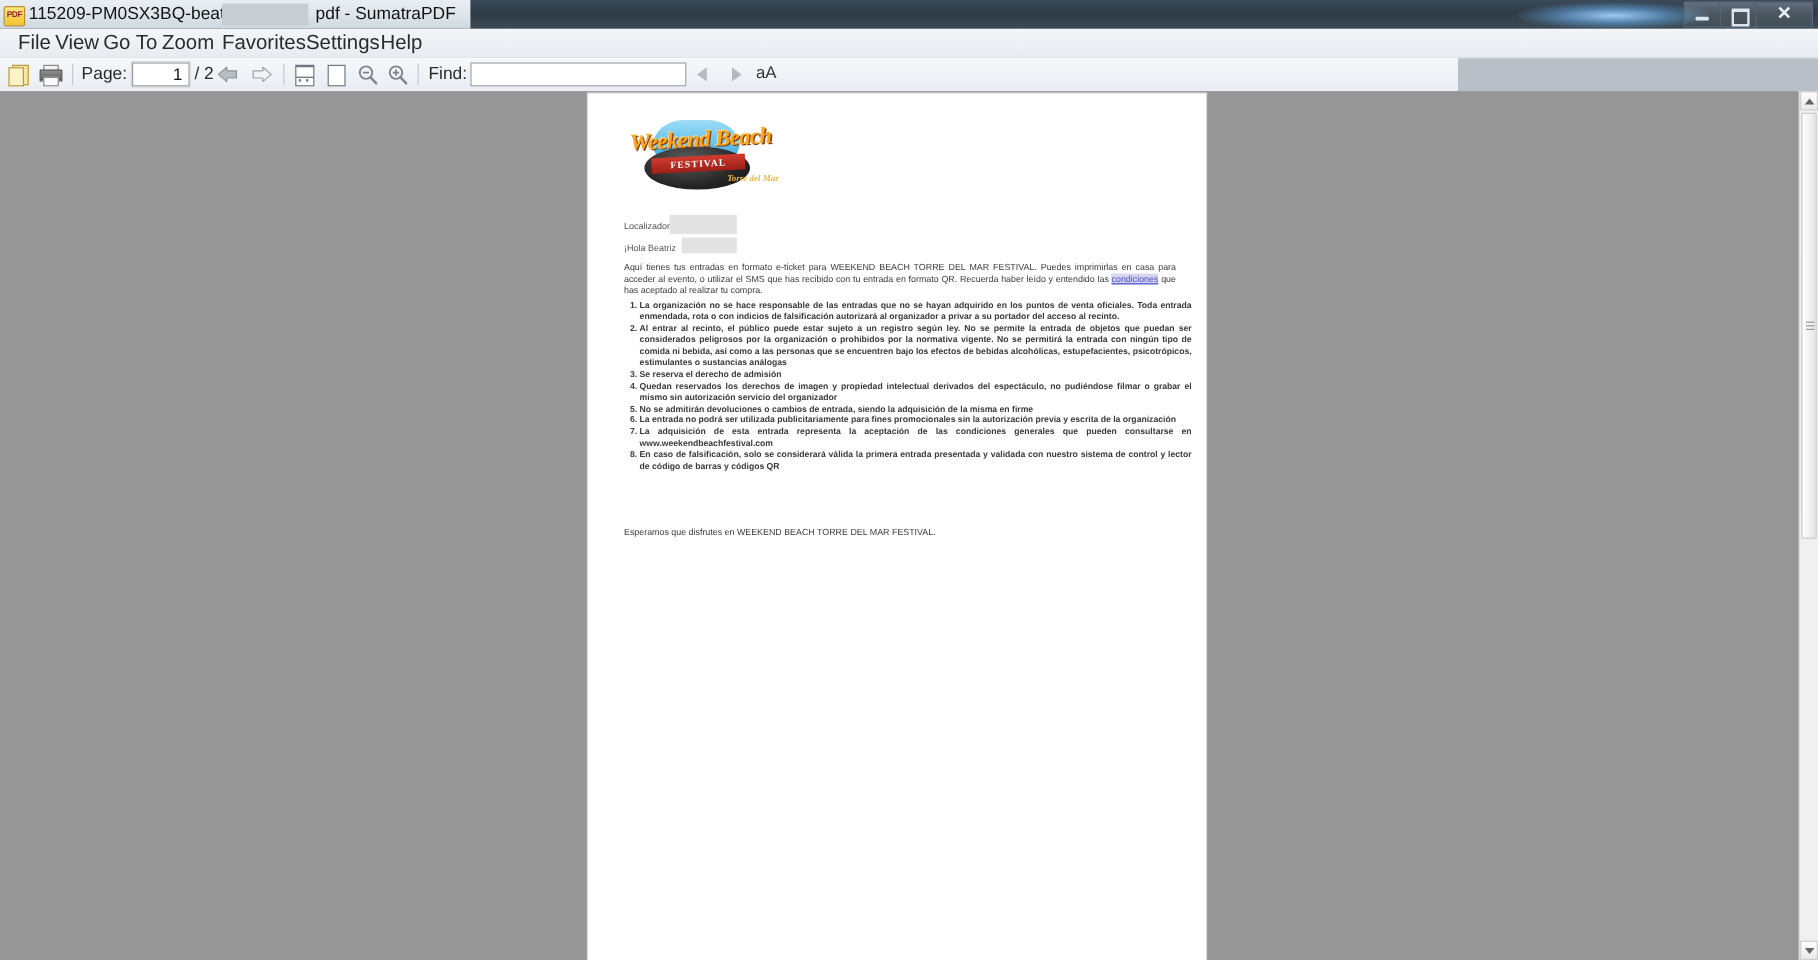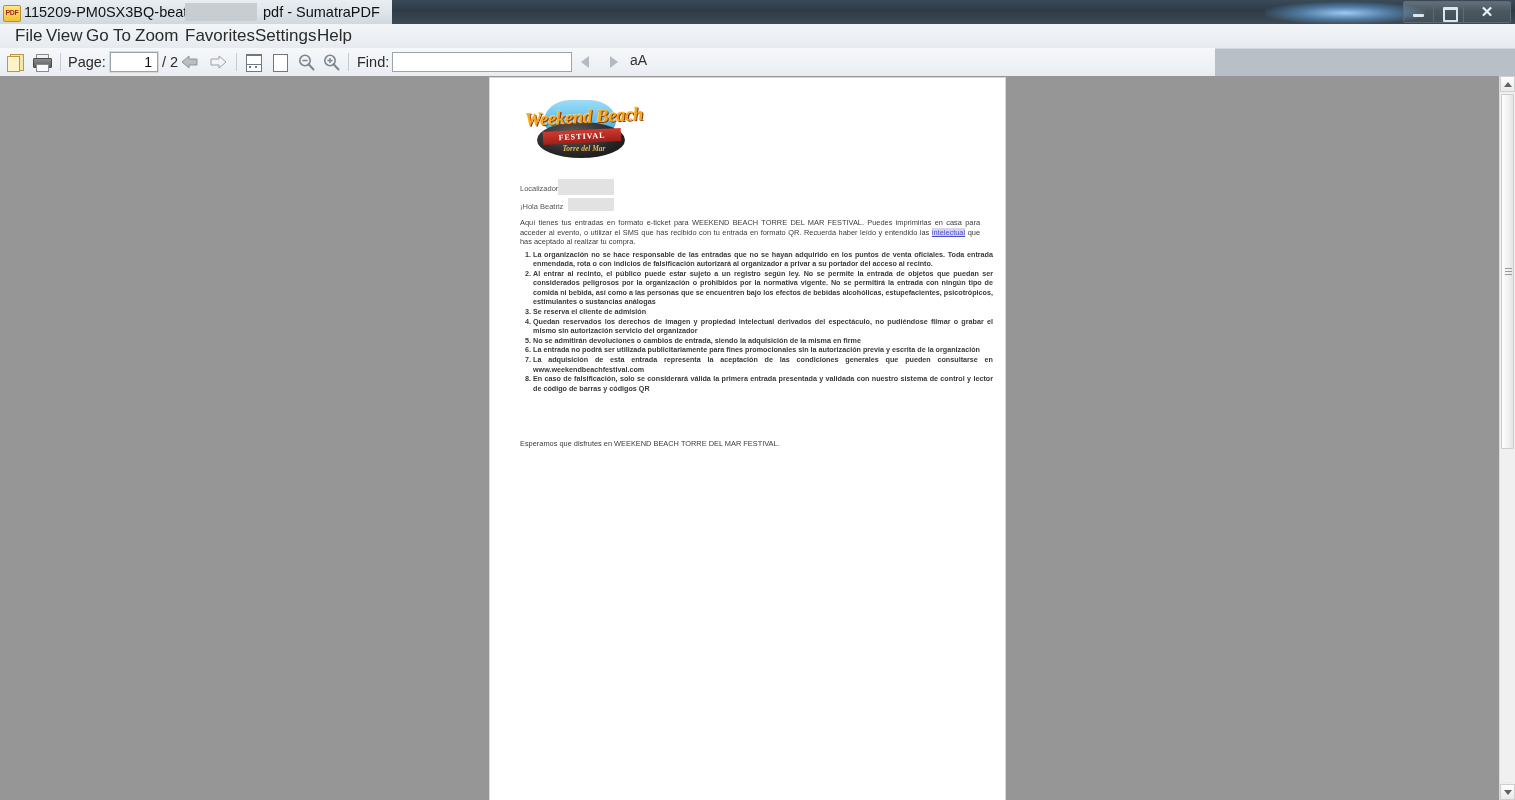--- a/index.html
+++ b/index.html
@@ -271,21 +271,21 @@
     width: 78px; height: 13px;
     background: linear-gradient(to bottom, #d23b2e, #9c1f18);
     transform: rotate(-3deg);
     font-size: 8px; font-weight: bold; color: #fff;
     text-align: center; line-height: 13px;
     letter-spacing: 1px;
     font-family: "Liberation Serif", serif;
   }
   .logo-sub {
     position: absolute; left: 0; top: 44px;
-    width: 130px; text-align: center;
+    width: 130px; text-align: right;
     font-size: 7.5px; font-weight: bold; color: #e8b84b;
     font-style: italic;
     font-family: "Liberation Serif", serif;
   }
 
   .doc-label {
     position: absolute;
     font-size: 7.5px;
     color: #555;
     white-space: nowrap;
@@ -510,27 +510,27 @@
         <div class="logo-sub">Torre del Mar</div>
       </div>
 
       <div class="doc-label" style="left:30px; top:106px;">Localizador:</div>
       <div class="doc-redact" style="left:68px; top:101px; width:56px; height:16px;"></div>
 
       <div class="doc-label" style="left:30px; top:124px;">¡Hola Beatriz</div>
       <div class="doc-redact" style="left:78px; top:120px; width:46px; height:13px;"></div>
 
       <div class="doc-para" style="left:30px; top:140px; width:460px;">
-        <span>Aquí tienes tus entradas en formato e-ticket para WEEKEND BEACH TORRE DEL MAR FESTIVAL. Puedes imprimirlas en casa para acceder al evento, o utilizar el SMS que has recibido con tu entrada en formato QR. Recuerda haber leído y entendido las </span><a class="doc-link" href="#">intelectual</a><span> que has aceptado al realizar tu compra.</span>
+        <span>Aquí tienes tus entradas en formato e-ticket para WEEKEND BEACH TORRE DEL MAR FESTIVAL. Puedes imprimirlas en casa para acceder al evento, o utilizar el SMS que has recibido con tu entrada en formato QR. Recuerda haber leído y entendido las </span><a class="doc-link" href="#">condiciones</a><span> que has aceptado al realizar tu compra.</span>
       </div>
 
       <ol class="doc-list" style="left:30px; top:172px; width:460px;">
         <li>La organización no se hace responsable de las entradas que no se hayan adquirido en los puntos de venta oficiales. Toda entrada enmendada, rota o con indicios de falsificación autorizará al organizador a privar a su portador del acceso al recinto.</li>
         <li>Al entrar al recinto, el público puede estar sujeto a un registro según ley. No se permite la entrada de objetos que puedan ser considerados peligrosos por la organización o prohibidos por la normativa vigente. No se permitirá la entrada con ningún tipo de comida ni bebida, así como a las personas que se encuentren bajo los efectos de bebidas alcohólicas, estupefacientes, psicotrópicos, estimulantes o sustancias análogas</li>
-        <li>Se reserva el cliente de admisión</li>
+        <li>Se reserva el derecho de admisión</li>
         <li>Quedan reservados los derechos de imagen y propiedad intelectual derivados del espectáculo, no pudiéndose filmar o grabar el mismo sin autorización servicio del organizador</li>
         <li>No se admitirán devoluciones o cambios de entrada, siendo la adquisición de la misma en firme</li>
         <li>La entrada no podrá ser utilizada publicitariamente para fines promocionales sin la autorización previa y escrita de la organización</li>
         <li>La adquisición de esta entrada representa la aceptación de las condiciones generales que pueden consultarse en www.weekendbeachfestival.com</li>
         <li>En caso de falsificación, solo se considerará válida la primera entrada presentada y validada con nuestro sistema de control y lector de código de barras y códigos QR</li>
       </ol>
 
 
       <div class="doc-para" style="left:30px; top:361px; width:460px; text-align:left;">Esperamos que disfrutes en WEEKEND BEACH TORRE DEL MAR FESTIVAL.</div>
 

